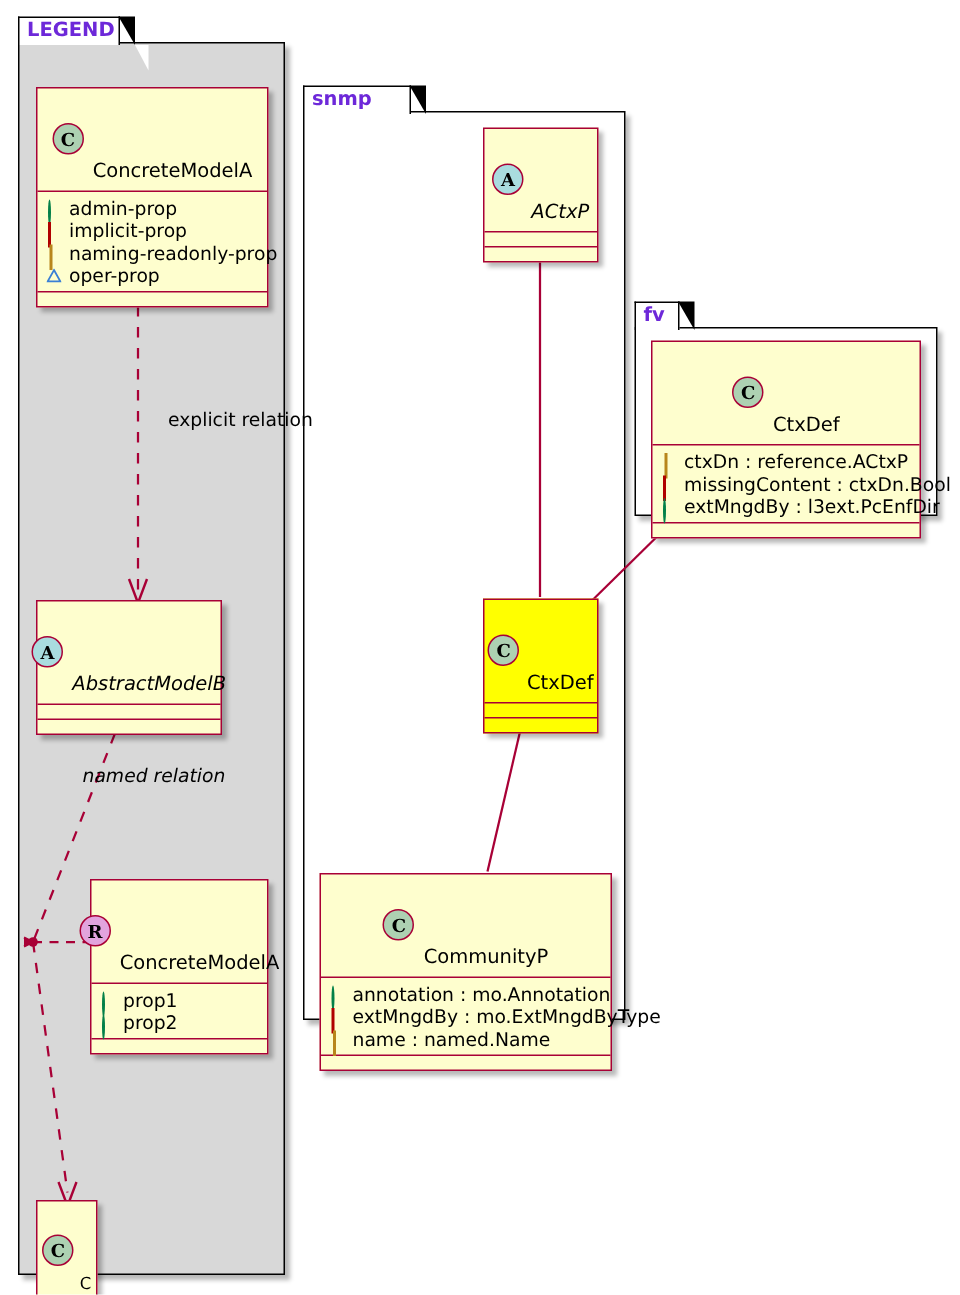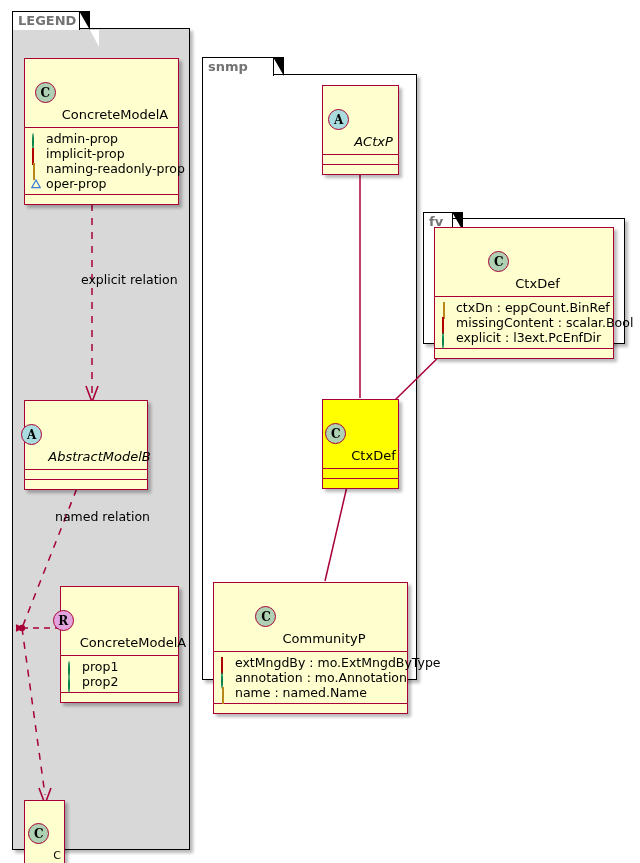--- a/index.html
+++ b/index.html
@@ -3,33 +3,33 @@
 <meta charset="utf-8">
 <style>
   html,body{margin:0;padding:0;background:#ffffff;}
   body{width:640px;height:863px;position:relative;overflow:hidden;
        font-family:"DejaVu Sans","Liberation Sans",sans-serif;}
 
   
   .pkg{position:absolute;box-sizing:border-box;border:1.5px solid #000000;
        box-shadow:3px 3px 3px rgba(0,0,0,0.28);}
   .pkg-tab{position:absolute;box-sizing:border-box;border:1.5px solid #000000;
-       border-bottom:none;font-size:13px;font-weight:bold;color:#737373;
+       border-bottom:none;font-size:13px;font-weight:bold;color:#6d28d9;
        padding:1px 4px 1px 5px;line-height:15px;white-space:nowrap;}
   .pkg-tab .slant{position:absolute;right:-11px;top:-1.5px;width:0;height:0;
        border-left:11px solid transparent;border-top:19px solid #000;}
   .pkg-tab .slant-in{position:absolute;right:-9px;top:0px;width:0;height:0;
        border-left:9px solid transparent;border-top:17px solid #fff;}
 
   .pkg-legend{left:12px;top:28px;width:178px;height:822px;background:#d8d8d8;}
   .tab-legend{left:12px;top:11px;width:68px;height:19px;background:#ffffff;}
   .pkg-snmp{left:202px;top:74px;width:215px;height:606px;background:#ffffff;}
   .tab-snmp{left:202px;top:57px;width:72px;height:19px;background:#ffffff;}
   .pkg-fv{left:423px;top:218px;width:202px;height:126px;background:#ffffff;}
-  .tab-fv{left:423px;top:201px;width:30px;height:19px;background:#ffffff;margin-top:11px;}
+  .tab-fv{left:423px;top:201px;width:30px;height:19px;background:#ffffff;}
 
   .stereo{position:absolute;font-style:italic;font-size:13px;color:#000;
           font-weight:bold;text-align:center;}
 
   
   .cls{position:absolute;box-sizing:border-box;background:#fefece;
        border:1.5px solid #a80036;box-shadow:3px 3px 3px rgba(0,0,0,0.28);}
   .cls.hl{background:#ffff00;border-color:#a80036;}
   .cls-hdr{display:flex;align-items:center;justify-content:center;gap:6px;
        padding:4px 8px 5px 8px;border-bottom:1.5px solid #a80036;}
@@ -118,22 +118,22 @@
     <line x1="452" y1="344" x2="393" y2="402" stroke="#a80036" stroke-width="1.5"></line>
     <path d="M452,344 L444,344 L444,352 L452,352 Z" fill="#a80036" stroke="#a80036" stroke-width="1.2" transform="rotate(-45 452 344)"></path>
   </g>
 
   <g>
     <line x1="355" y1="452" x2="325" y2="581" stroke="#a80036" stroke-width="1.5"></line>
     <path d="M355,446 L350,452 L355,459 L360,452 Z" fill="#a80036" stroke="#a80036" stroke-width="1.2"></path>
   </g>
 </svg>
 
-<div class="edgelabel" style="left:81px;top:272px;">explicit relation</div>
-<div class="edgelabel" style="left:55px;top:509px;">named relation</div>
+<div class="edgelabel" style="left:112px;top:272px;">explicit relation</div>
+<div class="edgelabel" style="left:55px;top:509px;font-style:italic;">named relation</div>
 
 <div class="stereo" style="left:24px;top:41px;width:155px;margin-top:16px;">«Rect»</div>
 
 <div class="cls" style="left:24px;top:58px;width:155px;">
   <div class="cls-hdr">
     <span class="badge badge-C">C</span>
     <span class="cls-name">ConcreteModelA</span>
   </div>
   <div class="cls-attrs">
     <div class="attr">
@@ -214,48 +214,48 @@
   <div class="cls-foot"></div>
 </div>
 
 <div class="cls" style="left:213px;top:582px;width:195px;">
   <div class="cls-hdr">
     <span class="badge badge-C">C</span>
     <span class="cls-name">CommunityP</span>
   </div>
   <div class="cls-attrs">
     <div class="attr">
+      <span class="mk"><span class="mk-circle"></span></span>
+      <span>annotation : mo.Annotation</span>
+    </div>
+    <div class="attr">
       <span class="mk"><span class="mk-square"></span></span>
       <span>extMngdBy : mo.ExtMngdByType</span>
     </div>
     <div class="attr">
-      <span class="mk"><span class="mk-circle"></span></span>
-      <span>annotation : mo.Annotation</span>
-    </div>
-    <div class="attr">
       <span class="mk"><span class="mk-diamond"></span></span>
       <span>name : named.Name</span>
     </div>
   </div>
   <div class="cls-foot"></div>
 </div>
 
 <div class="cls" style="left:434px;top:227px;width:180px;">
   <div class="cls-hdr">
     <span class="badge badge-C">C</span>
     <span class="cls-name">CtxDef</span>
   </div>
   <div class="cls-attrs">
     <div class="attr">
       <span class="mk"><span class="mk-diamond"></span></span>
-      <span>ctxDn : eppCount.BinRef</span>
+      <span>ctxDn : reference.ACtxP</span>
     </div>
     <div class="attr">
       <span class="mk"><span class="mk-square"></span></span>
-      <span>missingContent : scalar.Bool</span>
-    </div>
-    <div class="attr">
-      <span class="mk"><span class="mk-circle"></span></span>
-      <span>explicit : l3ext.PcEnfDir</span>
+      <span>missingContent : ctxDn.Bool</span>
+    </div>
+    <div class="attr">
+      <span class="mk"><span class="mk-circle"></span></span>
+      <span>extMngdBy : l3ext.PcEnfDir</span>
     </div>
   </div>
   <div class="cls-foot"></div>
 </div>
 
 </body></html>

